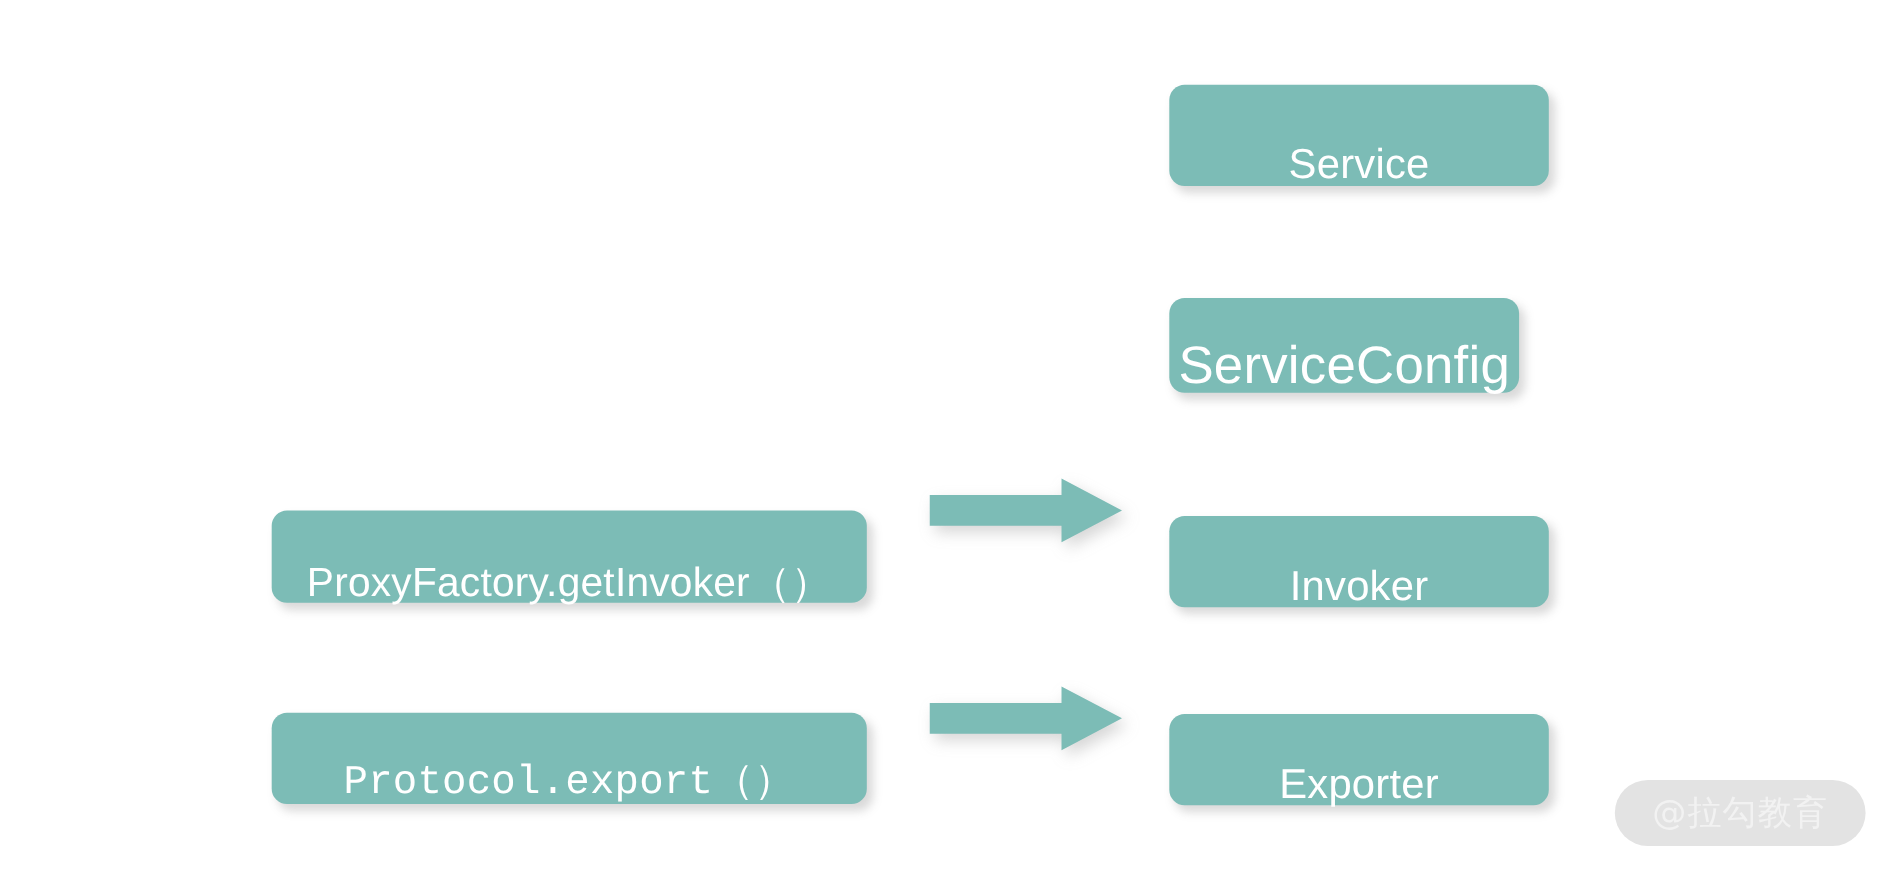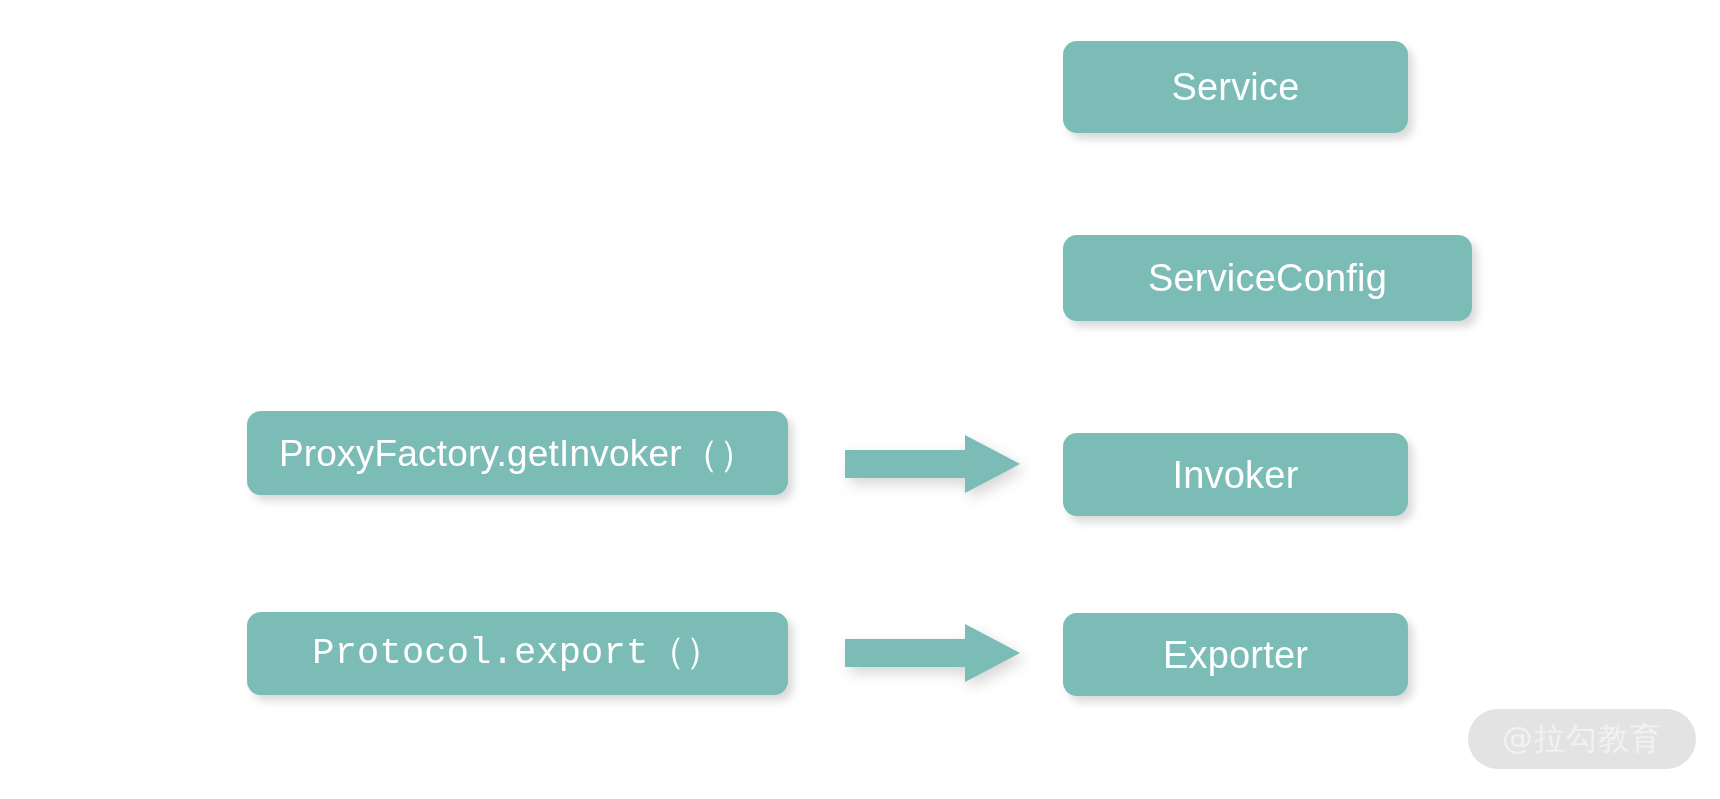--- a/index.html
+++ b/index.html
@@ -23,42 +23,43 @@
   }
 
   
   .node {
     position: absolute;
     box-sizing: border-box;
     background: #7cbcb6;
     border-radius: 14px;
     color: #ffffff;
     display: flex;
-    align-items: center;
+    align-items: flex-end;
     justify-content: center;
     text-align: center;
     letter-spacing: 0.2px;
     white-space: nowrap;
     box-shadow: 5px 6px 9px rgba(120, 120, 120, 0.28);
     user-select: none;
+    margin-top: 36px;
   }
 
   .node .node-label {
     display: block;
     line-height: 1;
   }
 
   
   .node-service       { left: 1063px; top: 41px;  width: 345px; height: 92px; font-size: 38px; }
-  .node-serviceconfig { left: 1063px; top: 235px; width: 409px; height: 86px; font-size: 38px; }
+  .node-serviceconfig { left: 1063px; top: 235px; width: 318px; height: 86px; font-size: 48px; }
   .node-invoker       { left: 1063px; top: 433px; width: 345px; height: 83px; font-size: 38px; }
   .node-exporter      { left: 1063px; top: 613px; width: 345px; height: 83px; font-size: 38px; }
 
   
-  .node-getinvoker { left: 247px; top: 411px; width: 541px; height: 84px; font-size: 37px; }
+  .node-getinvoker { left: 247px; top: 428px; width: 541px; height: 84px; font-size: 37px; }
   .node-export     { left: 247px; top: 612px; width: 541px; height: 83px; font-size: 37px; font-family: Liberation Mono, monospace; }
 
   
   .arrow {
     position: absolute;
     width: 175px;
     height: 62px;
     filter: drop-shadow(5px 6px 7px rgba(120,120,120,0.30));
   }
   .arrow svg { display: block; width: 100%; height: 100%; }

